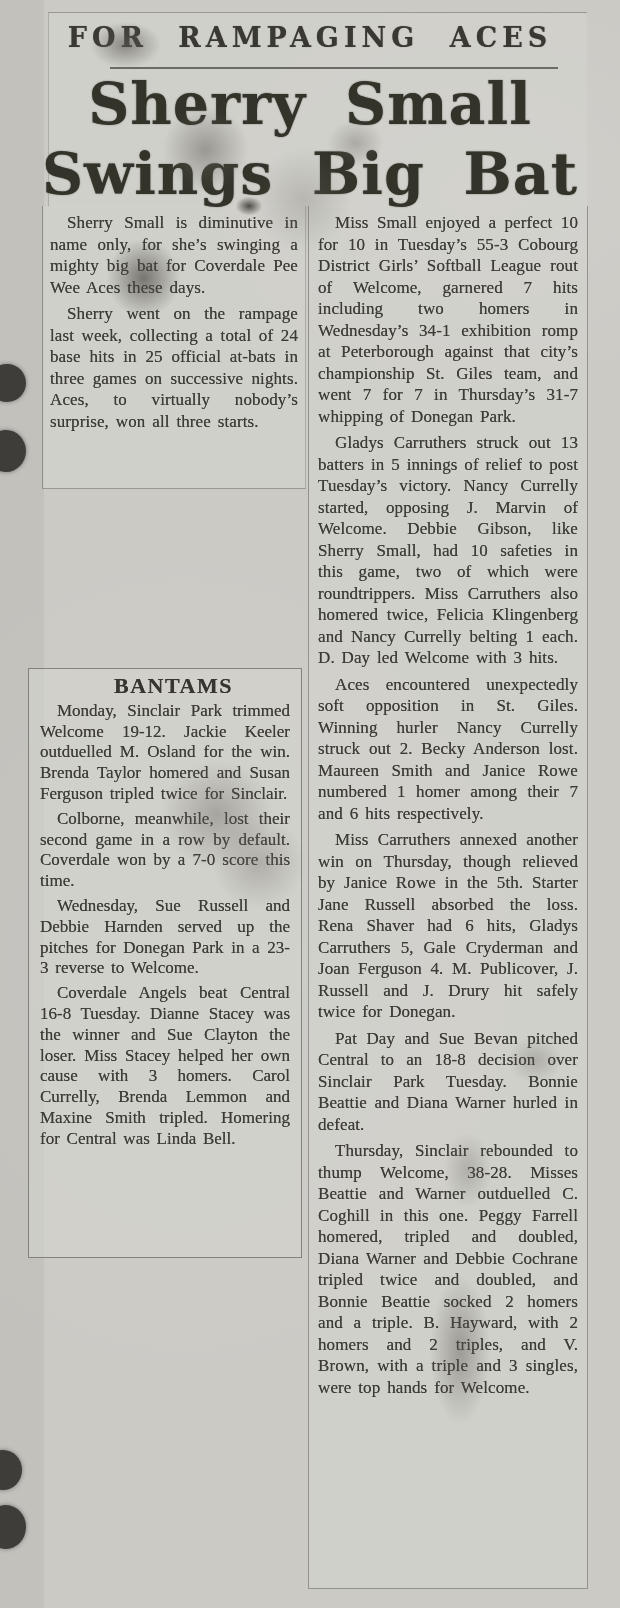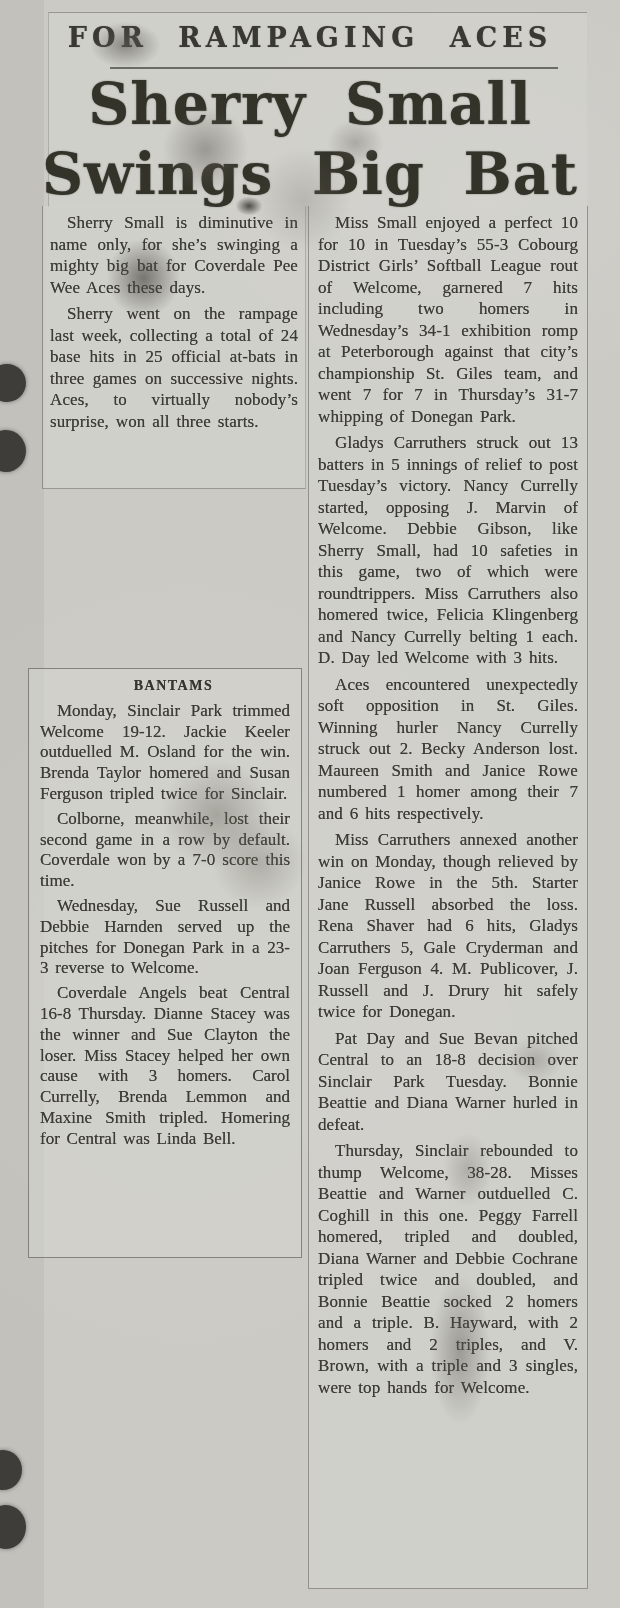--- a/index.html
+++ b/index.html
@@ -45,21 +45,21 @@
   .headline.l2{top:140px;}
 
   .col{position:absolute;font-size:17px;line-height:21.5px;text-align:justify;}
   .col p{margin:0 0 5px 0;text-indent:17px;word-spacing:2.5px;letter-spacing:0.1px;text-shadow:0 0 0.5px rgba(60,58,52,.75);}
   .left-col{left:50px;top:212px;width:248px;}
   .right-col{left:318px;top:212px;width:260px;}
 
   .bantams-inner{position:absolute;left:40px;top:676px;width:250px;font-size:17px;line-height:20.8px;text-align:justify;}
   .bantams-inner p{margin:0 0 4px 0;text-indent:17px;word-spacing:2.5px;text-shadow:0 0 0.5px rgba(60,58,52,.75);}
   .bantams-heading{
-    text-align:center;font-weight:bold;font-size:14px;letter-spacing:1.5px;
+    text-align:center;font-weight:bold;font-size:22px;letter-spacing:1.5px;
     margin:0 0 2px 0;color:#36352f;text-shadow:0 0 0.6px rgba(54,53,47,.7);
   }
 
   .hole{position:absolute;border-radius:50%;background:#3e3d3a;box-shadow:0 0 4px rgba(62,61,58,.6);}
   .hole.h1{left:-12px;top:364px;width:38px;height:38px;}
   .hole.h2{left:-14px;top:430px;width:40px;height:42px;}
   .hole.h3{left:-16px;top:1450px;width:38px;height:40px;}
   .hole.h4{left:-14px;top:1505px;width:40px;height:44px;}
 
   .stain{position:absolute;border-radius:50%;pointer-events:none;}
@@ -93,28 +93,28 @@
   <div class="col left-col">
     <p>Sherry Small is diminutive in name only, for she’s swinging a mighty big bat for Coverdale Pee Wee Aces these days.</p>
     <p>Sherry went on the rampage last week, collecting a total of 24 base hits in 25 official at-bats in three games on successive nights. Aces, to virtually nobody’s surprise, won all three starts.</p>
   </div>
 
   <div class="bantams-inner">
     <p class="bantams-heading">BANTAMS</p>
     <p>Monday, Sinclair Park trimmed Welcome 19-12. Jackie Keeler outduelled M. Osland for the win. Brenda Taylor homered and Susan Ferguson tripled twice for Sinclair.</p>
     <p>Colborne, meanwhile, lost their second game in a row by default. Coverdale won by a 7-0 score this time.</p>
     <p>Wednesday, Sue Russell and Debbie Harnden served up the pitches for Donegan Park in a 23-3 reverse to Welcome.</p>
-    <p>Coverdale Angels beat Central 16-8 Thursday. Dianne Stacey was the winner and Sue Clayton the loser. Miss Stacey helped her own cause with 3 homers. Carol Currelly, Brenda Lemmon and Maxine Smith tripled. Homering for Central was Linda Bell.</p>
+    <p>Coverdale Angels beat Central 16-8 Tuesday. Dianne Stacey was the winner and Sue Clayton the loser. Miss Stacey helped her own cause with 3 homers. Carol Currelly, Brenda Lemmon and Maxine Smith tripled. Homering for Central was Linda Bell.</p>
   </div>
 
   <div class="col right-col">
     <p>Miss Small enjoyed a perfect 10 for 10 in Tuesday’s 55-3 Cobourg District Girls’ Softball League rout of Welcome, garnered 7 hits including two homers in Wednesday’s 34-1 exhibition romp at Peterborough against that city’s championship St. Giles team, and went 7 for 7 in Thursday’s 31-7 whipping of Donegan Park.</p>
     <p>Gladys Carruthers struck out 13 batters in 5 innings of relief to post Tuesday’s victory. Nancy Currelly started, opposing J. Marvin of Welcome. Debbie Gibson, like Sherry Small, had 10 safeties in this game, two of which were roundtrippers. Miss Carruthers also homered twice, Felicia Klingenberg and Nancy Currelly belting 1 each. D. Day led Welcome with 3 hits.</p>
     <p>Aces encountered unexpectedly soft opposition in St. Giles. Winning hurler Nancy Currelly struck out 2. Becky Anderson lost. Maureen Smith and Janice Rowe numbered 1 homer among their 7 and 6 hits respectively.</p>
-    <p>Miss Carruthers annexed another win on Monday, though relieved by Janice Rowe in the 5th. Starter Jane Russell absorbed the loss. Rena Shaver had 6 hits, Gladys Carruthers 5, Gale Cryderman and Joan Ferguson 4. M. Publicover, J. Russell and J. Drury hit safely twice for Donegan.</p>
+    <p>Miss Carruthers annexed another win on Thursday, though relieved by Janice Rowe in the 5th. Starter Jane Russell absorbed the loss. Rena Shaver had 6 hits, Gladys Carruthers 5, Gale Cryderman and Joan Ferguson 4. M. Publicover, J. Russell and J. Drury hit safely twice for Donegan.</p>
     <p>Pat Day and Sue Bevan pitched Central to an 18-8 decision over Sinclair Park Tuesday. Bonnie Beattie and Diana Warner hurled in defeat.</p>
     <p>Thursday, Sinclair rebounded to thump Welcome, 38-28. Misses Beattie and Warner outduelled C. Coghill in this one. Peggy Farrell homered, tripled and doubled, Diana Warner and Debbie Cochrane tripled twice and doubled, and Bonnie Beattie socked 2 homers and a triple. B. Hayward, with 2 homers and 2 triples, and V. Brown, with a triple and 3 singles, were top hands for Welcome.</p>
   </div>
 
   <div class="hole h1"></div>
   <div class="hole h2"></div>
   <div class="hole h3"></div>
   <div class="hole h4"></div>
 
   <div class="stain st1"></div>

